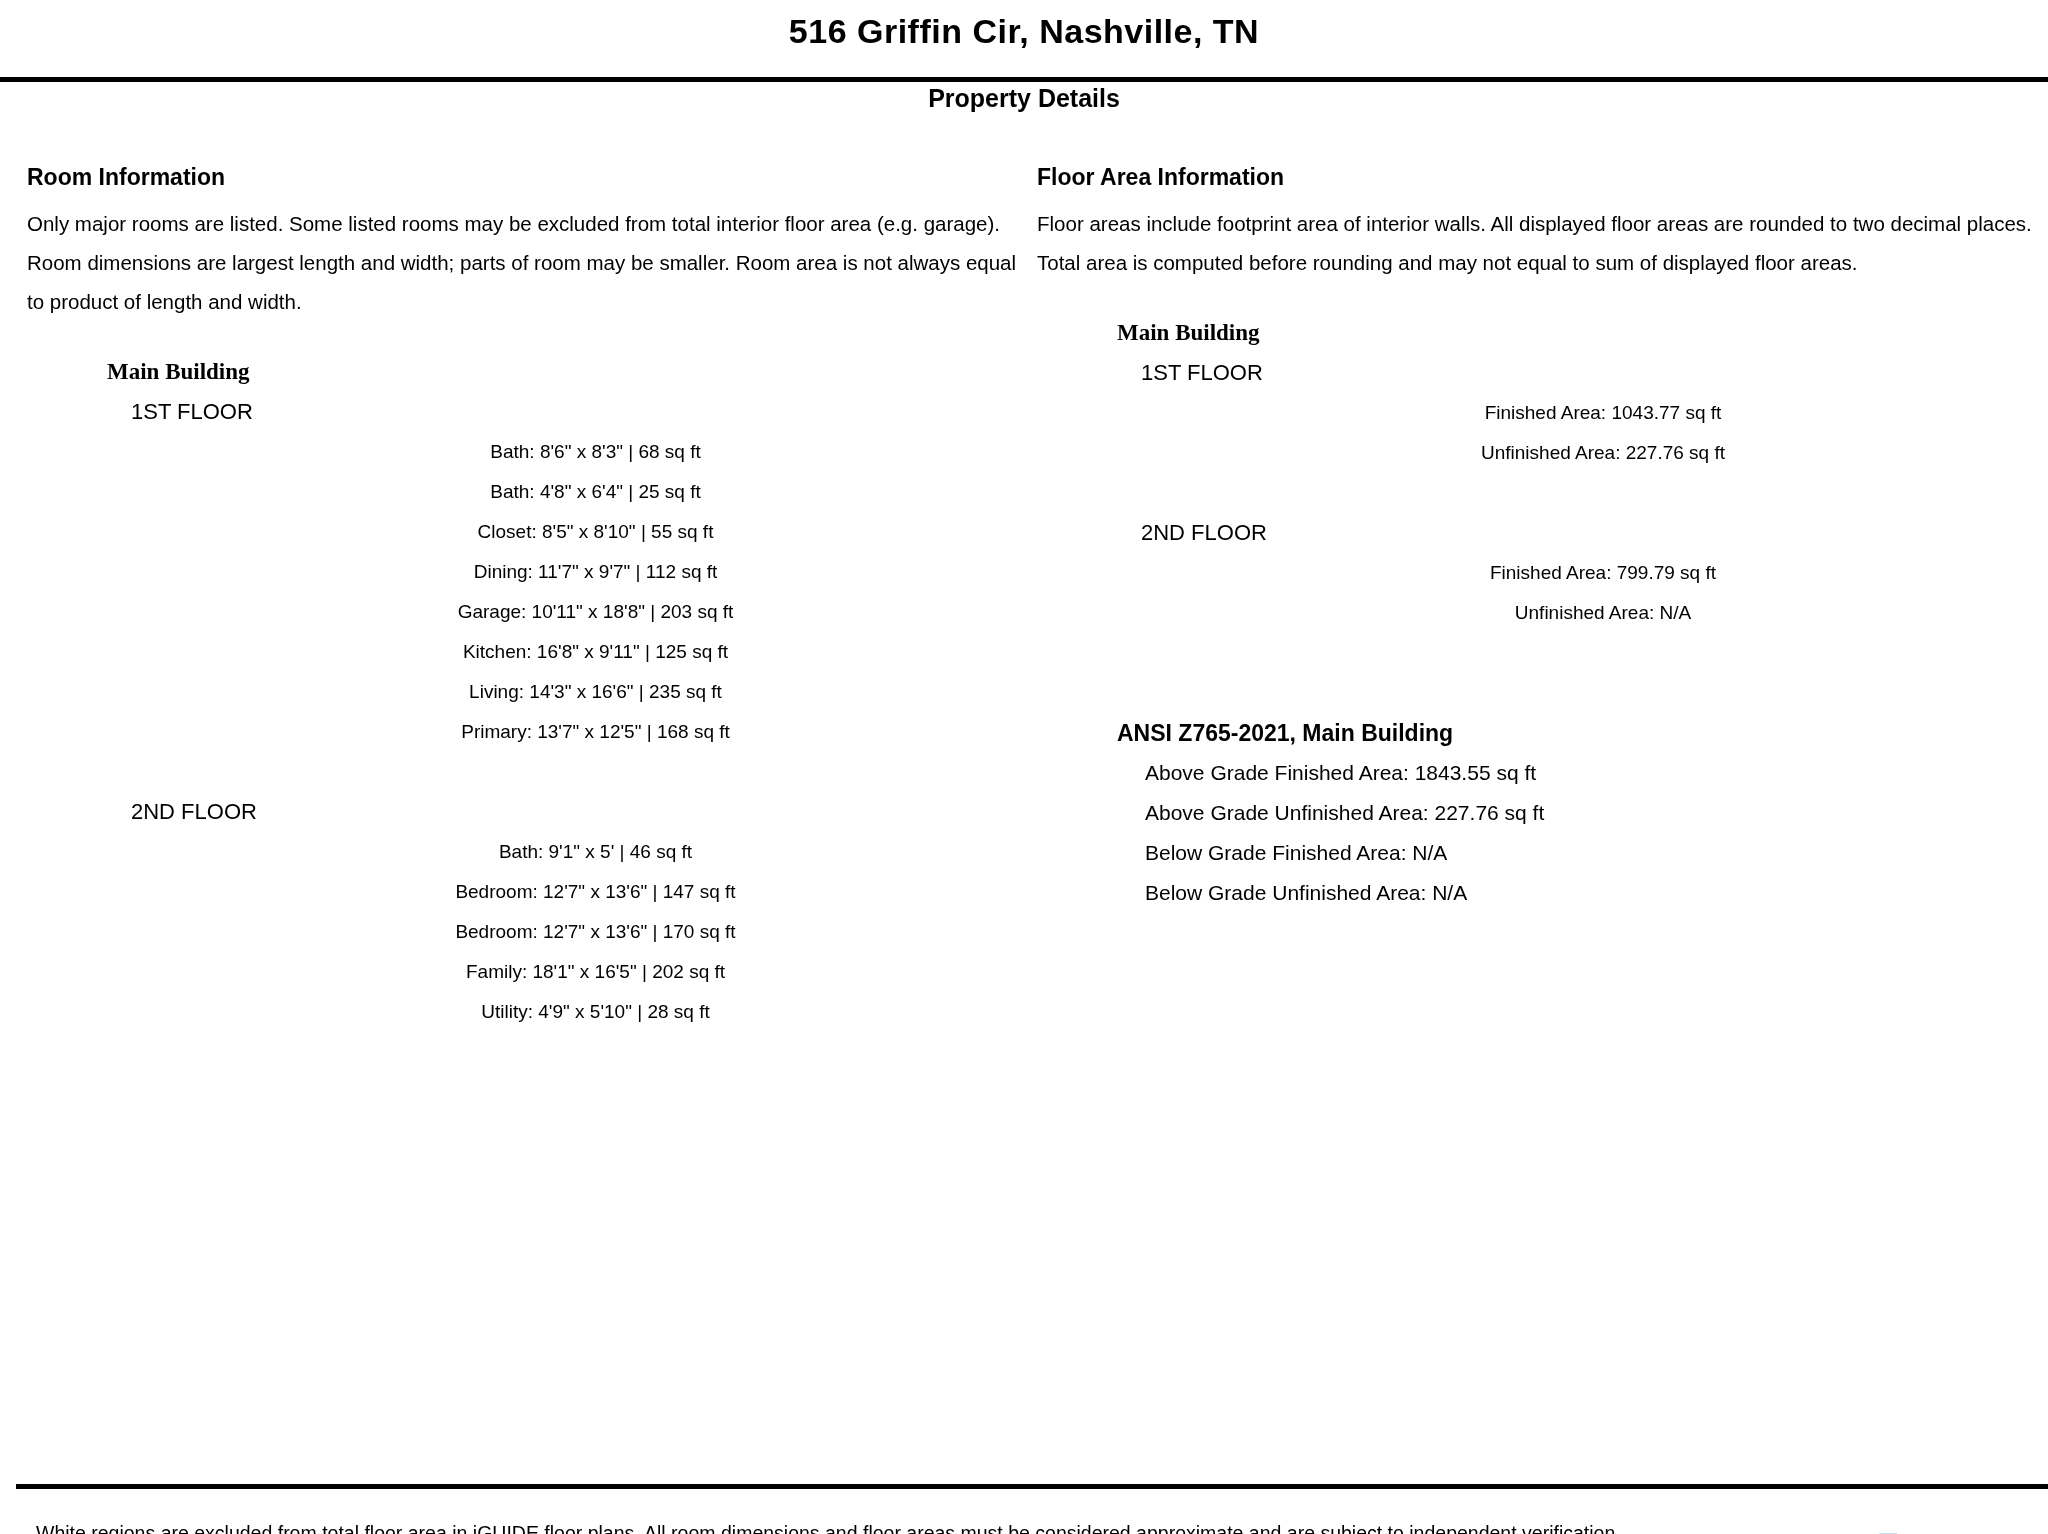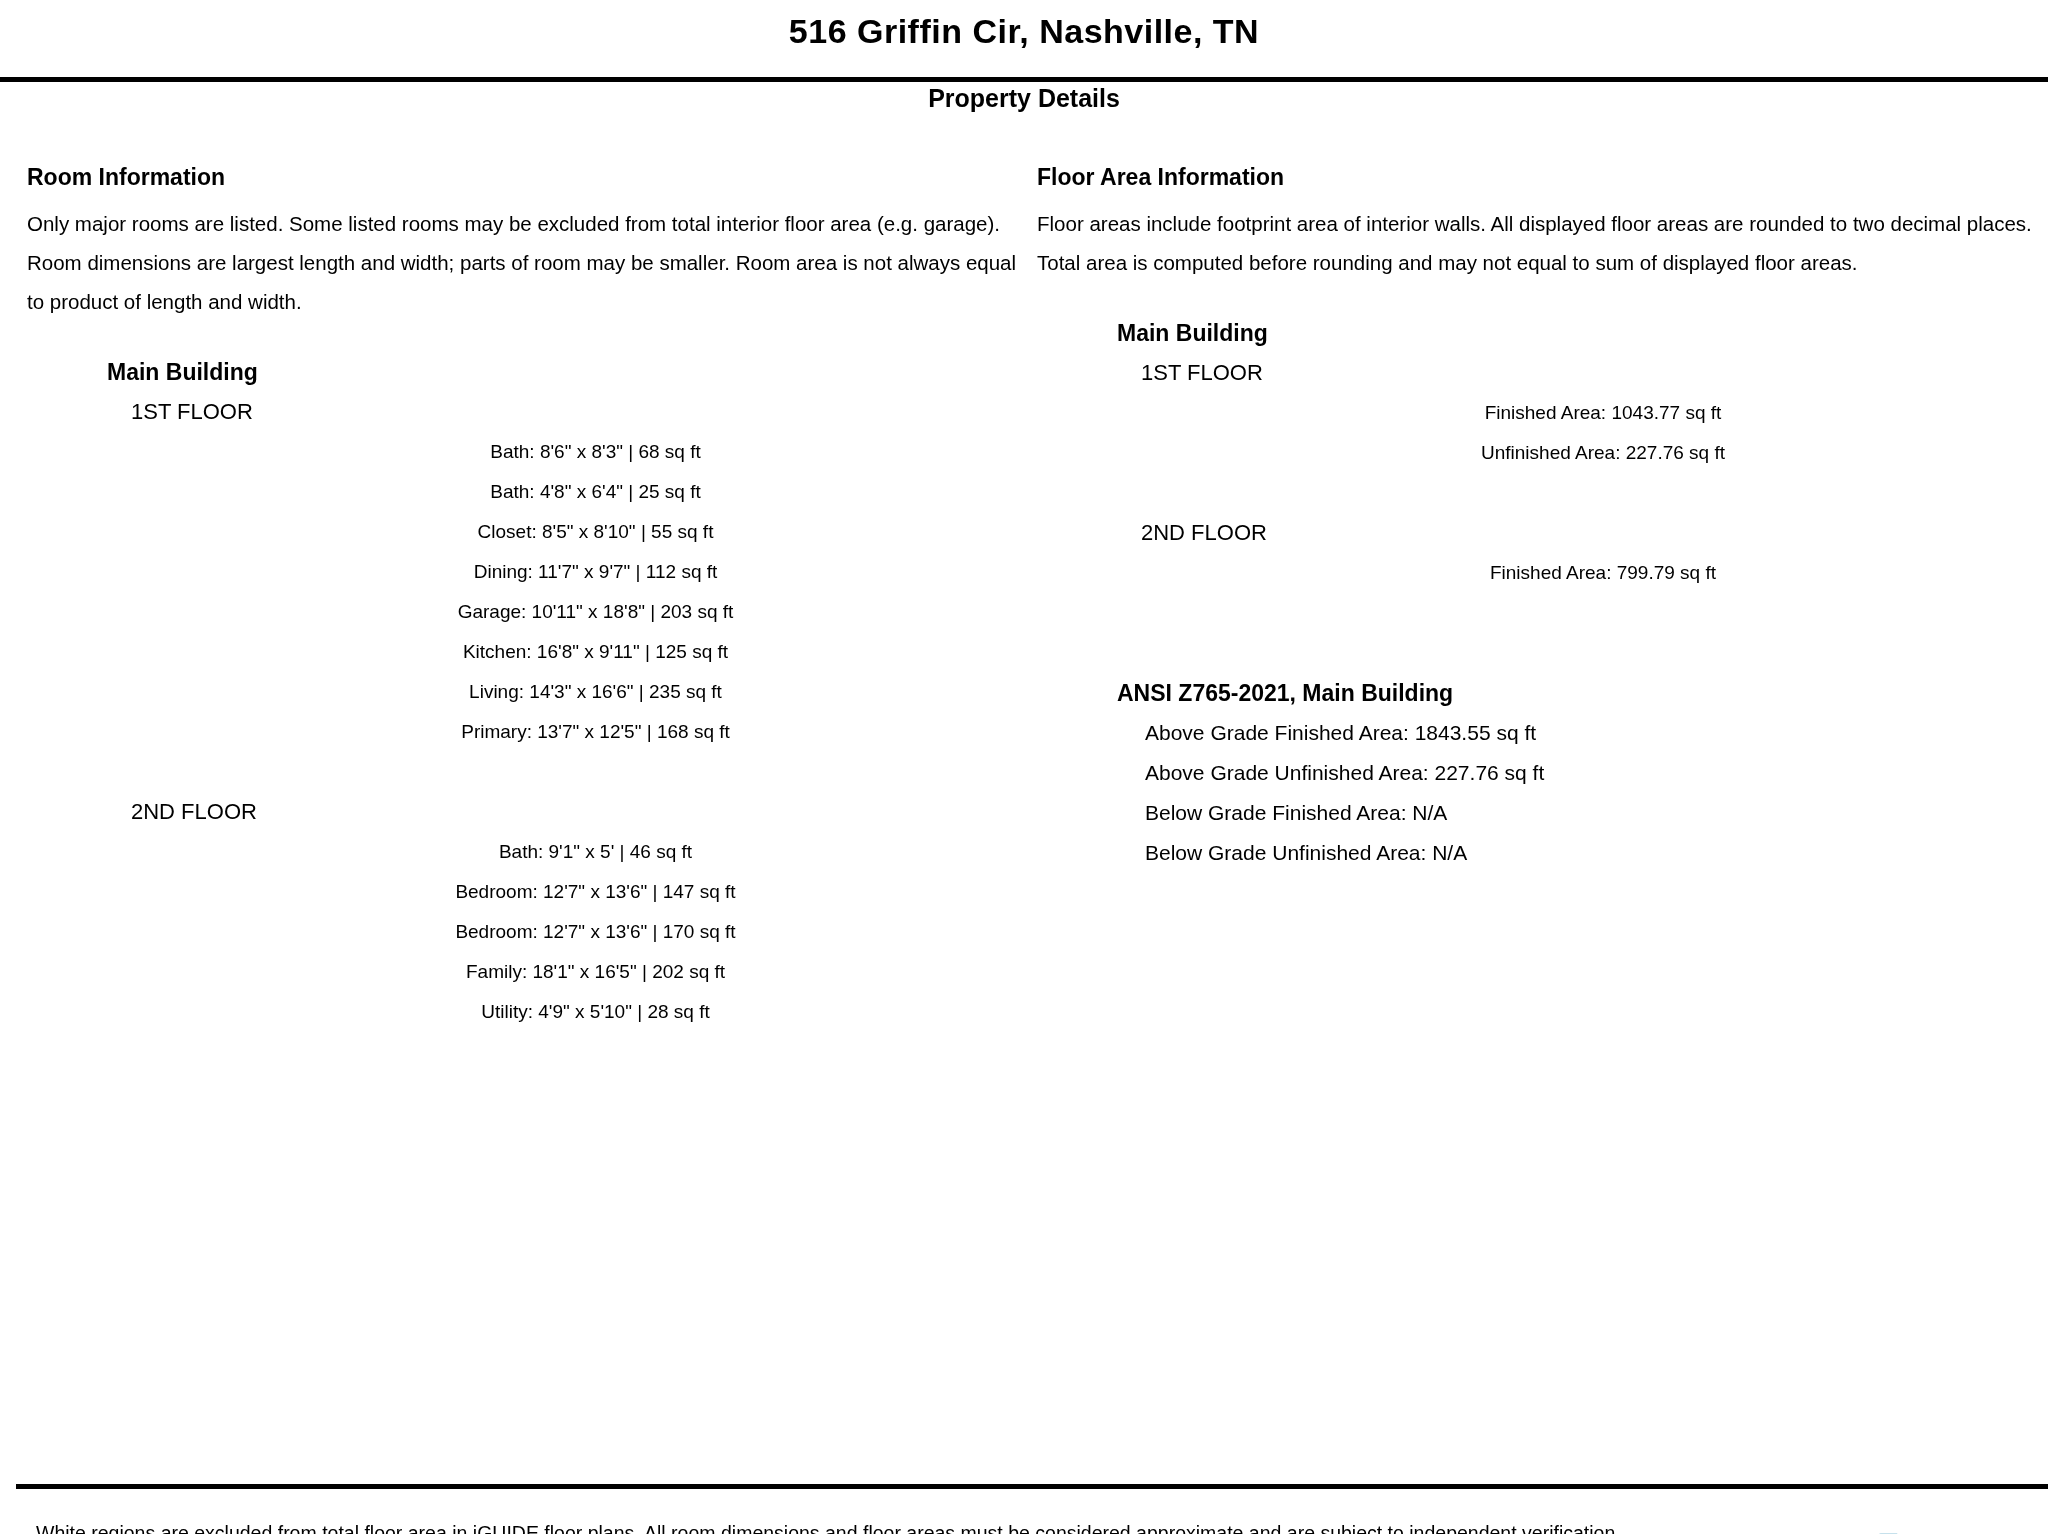--- a/index.html
+++ b/index.html
@@ -62,20 +62,21 @@
 
   .building {
     margin-top: 31px;
     margin-left: 80px;
     line-height: 40px;
   }
   .building-name {
     margin: 0;
     font-size: 23px;
     font-weight: bold;
+    font-family: Liberation Serif, serif;
   }
   .floor { margin-left: 24px; }
   .floor + .floor { margin-top: 40px; }
   .floor-name { font-size: 22px; }
   .room-line, .area-line { margin-left: 23px; font-size: 19px; text-align: center; }
 
   .ansi-block {
     margin-top: 80px;
     margin-left: 80px;
     line-height: 40px;
@@ -169,20 +170,21 @@
 
       <div class="floor">
         <div class="floor-name">1ST FLOOR</div>
         <div class="area-line">Finished Area: 1043.77 sq ft</div>
         <div class="area-line">Unfinished Area: 227.76 sq ft</div>
       </div>
 
       <div class="floor">
         <div class="floor-name">2ND FLOOR</div>
         <div class="area-line">Finished Area: 799.79 sq ft</div>
+        <div class="area-line">Unfinished Area: N/A</div>
       </div>
     </div>
 
     <div class="ansi-block">
       <h4 class="ansi-heading">ANSI Z765-2021, Main Building</h4>
       <div class="ansi-entry">Above Grade Finished Area: 1843.55 sq ft</div>
       <div class="ansi-entry">Above Grade Unfinished Area: 227.76 sq ft</div>
       <div class="ansi-entry">Below Grade Finished Area: N/A</div>
       <div class="ansi-entry">Below Grade Unfinished Area: N/A</div>
     </div>

